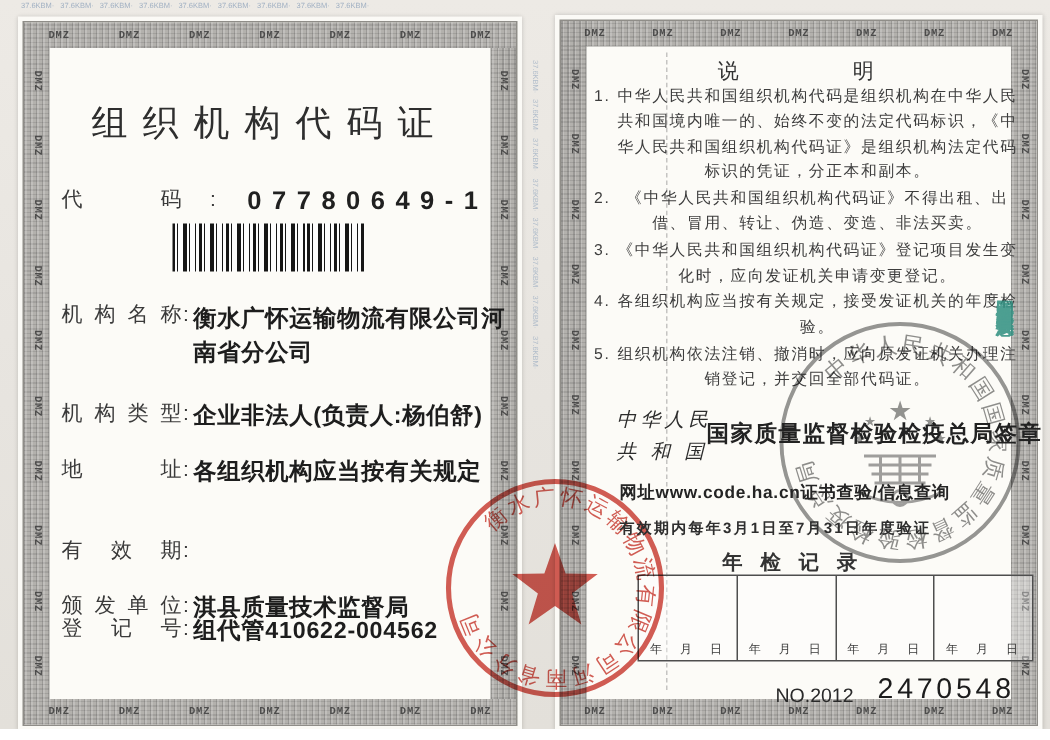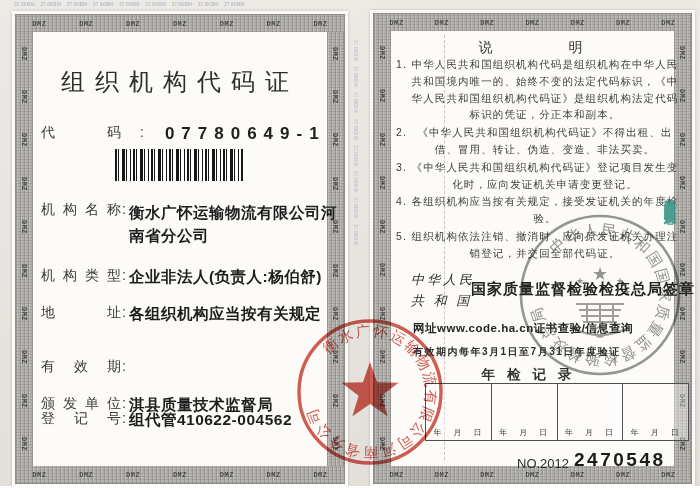--- a/index.html
+++ b/index.html
@@ -56,21 +56,21 @@
   .annual-title{position:absolute;top:335px;left:0;right:0;text-align:center;
                 font-size:13.5px;font-weight:bold;letter-spacing:12px;color:#333;}
   .annual-table{position:absolute;top:352px;left:34px;width:262px;height:56px;
                 display:flex;border:1px solid #4e4e4e;background:rgba(255,255,255,.35);}
   .annual-cell{flex:1;position:relative;border-left:1px solid #4e4e4e;}
   .annual-cell:first-child{border-left:none;}
   .annual-cell span{position:absolute;bottom:2px;left:0;right:0;text-align:center;
                     font-size:8px;letter-spacing:2px;color:#3a3a3a;}
   .serial{position:absolute;top:418px;left:126px;display:flex;align-items:flex-end;white-space:nowrap;}
   .serial-prefix{font-size:13px;color:#2a2a2a;}
-  .serial-number{font-size:19px;font-weight:bold;letter-spacing:2.5px;color:#1c1c1c;margin-left:5px;}
+  .serial-number{font-size:19px;font-weight:normal;letter-spacing:2.5px;color:#1c1c1c;margin-left:16px;}
   .crease{position:absolute;top:4px;bottom:6px;left:53px;width:0;
           border-left:1px dashed rgba(95,95,95,.35);}
   
   .seal{position:absolute;mix-blend-mode:multiply;pointer-events:none;}
   .seal-gray{left:517px;top:212px;opacity:.72;}
   .seal-red{left:294px;top:316px;opacity:.82;}
   .security-strip{position:absolute;left:661px;top:190px;height:170px;z-index:30;
                   writing-mode:vertical-rl;font-size:12px;font-weight:bold;letter-spacing:1px;
                   color:#2f8f80;opacity:.85;}
   .micro-top{position:absolute;left:14px;top:1px;width:330px;height:8px;overflow:hidden;

